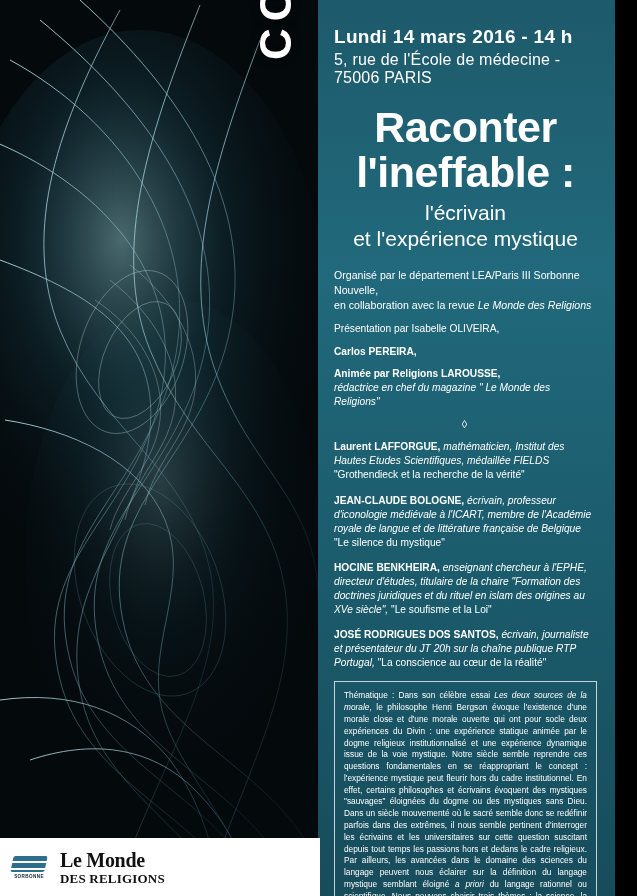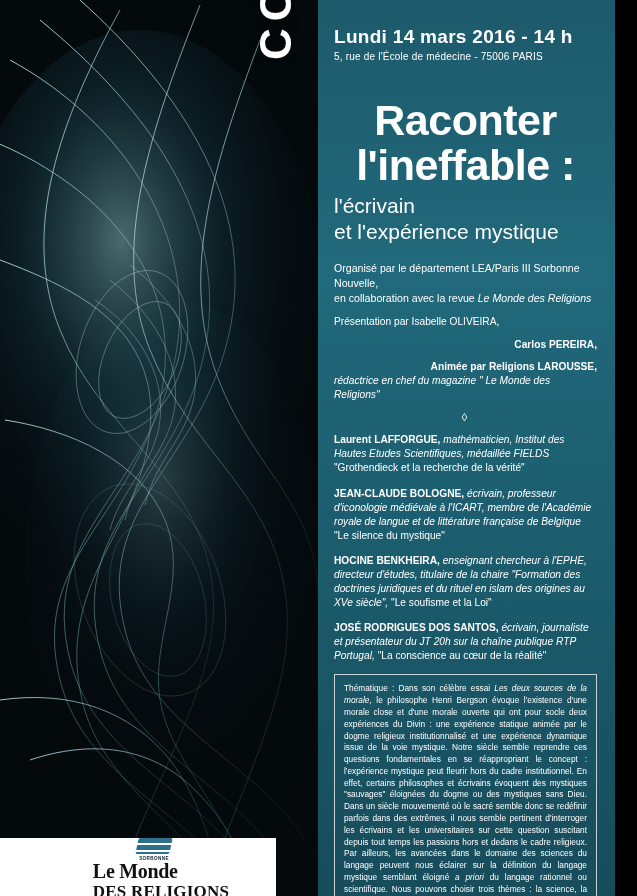--- a/index.html
+++ b/index.html
@@ -77,36 +77,36 @@
     font-weight: bold;
     letter-spacing: 0.3px;
     margin-bottom: 3px;
   }
   .venue {
     font-size: 12.5px;
     letter-spacing: 0.2px;
     line-height: 1.35;
   }
   .address {
-    font-size: 10px;
+    font-size: 16px;
     letter-spacing: 0.2px;
-    margin-bottom: 36px;
+    margin-bottom: 18px;
   }
 
   .title {
     text-align: center;
     font-size: 43px;
     font-weight: bold;
     line-height: 1.04;
     letter-spacing: -0.5px;
     margin-top: 6px;
     margin-bottom: 6px;
   }
   .subtitle {
-    text-align: left;
+    text-align: center;
     font-size: 21px;
     line-height: 1.22;
     font-weight: normal;
     margin-bottom: 16px;
   }
 
   .org {
     font-size: 10.6px;
     line-height: 1.45;
     margin-bottom: 8px;
@@ -117,21 +117,21 @@
     font-size: 10.2px;
     line-height: 1.4;
     margin-bottom: 9px;
   }
 
   .person {
     margin-bottom: 8px;
     font-size: 10.2px;
     line-height: 1.38;
   }
-  .person .nm { font-weight: bold; text-align: right; }
+  .person .nm { font-weight: bold; }
   .person .desc { font-style: italic; }
 
   .divider {
     text-align: center;
     font-size: 11px;
     margin: 9px 0 10px 0;
     letter-spacing: 2px;
   }
 
   .speaker {
@@ -151,28 +151,27 @@
     line-height: 1.42;
     text-align: justify;
   }
   .abstract i { font-style: italic; margin-top: 44px; }
 
   
   .footer {
     position: absolute;
     left: 0;
     bottom: 0;
-    width: 276px;
+    width: 320px;
     height: 58px;
     background: #ffffff;
     display: flex;
     align-items: center;
-    padding-left: 46px;
+    padding-left: 12px;
     box-sizing: border-box;
-    flex-direction: column;
   }
   .logo-sorbonne {
     display: flex;
     flex-direction: column;
     align-items: center;
     margin-right: 14px;
   }
   .logo-sorbonne .mark {
     width: 34px;
     height: 16px;
@@ -193,21 +192,21 @@
     color: #111;
   }
   .logo-monde .l1 {
     font-family: "Liberation Serif", serif;
     font-size: 20px;
     font-weight: bold;
     letter-spacing: -0.3px;
   }
   .logo-monde .l2 {
     font-family: "Liberation Serif", serif;
-    font-size: 17px;
+    font-size: 13px;
     font-weight: bold;
     letter-spacing: 0.2px;
     margin-top: 2px;
   }
 </style>
 </head>
 <body>
 
 <div class="poster">
 

